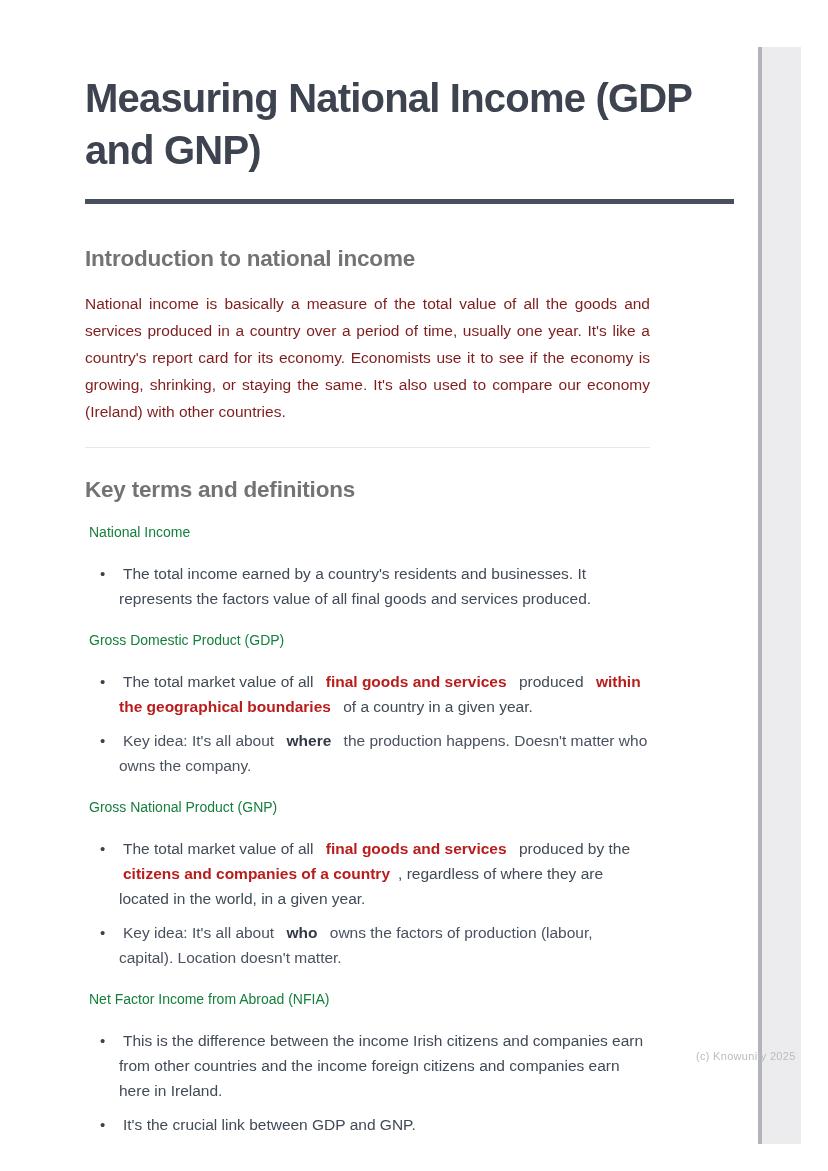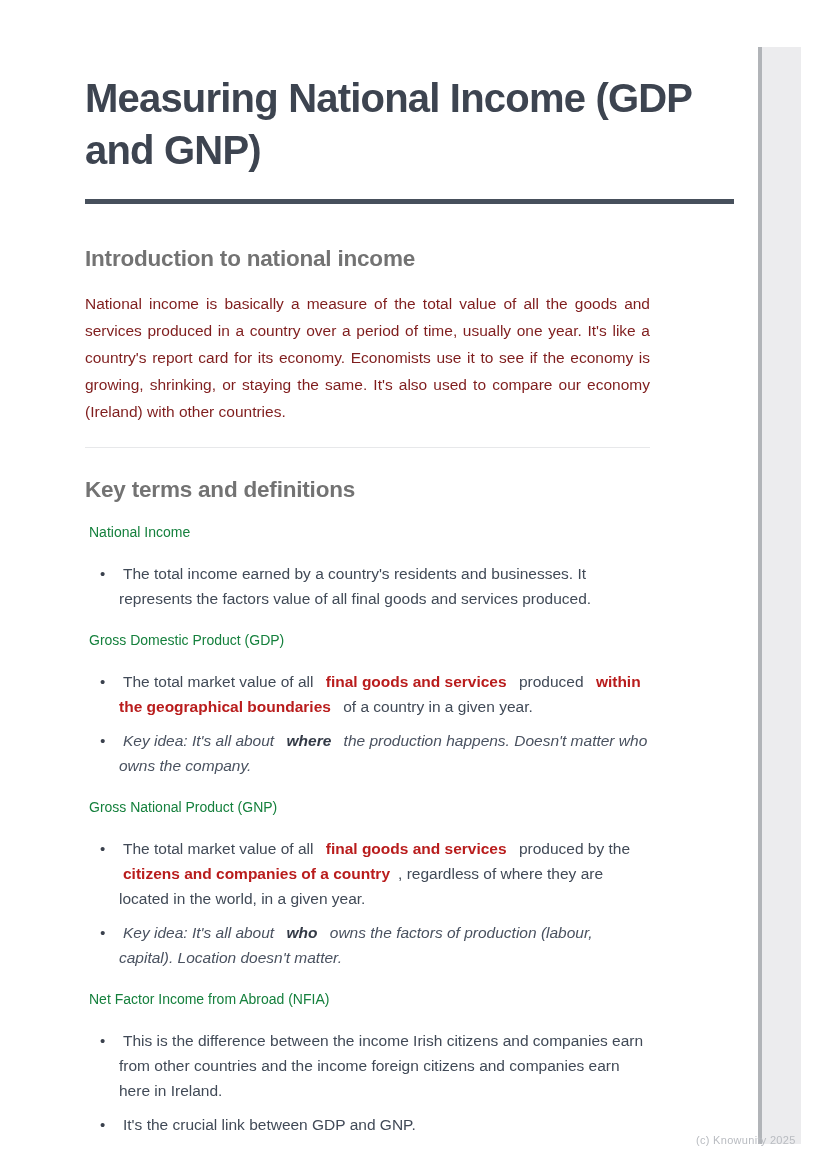--- a/index.html
+++ b/index.html
@@ -76,33 +76,33 @@
   .terms li:last-child { margin-bottom: 0; }
   .terms li::before {
     content: "\2022";
     position: absolute;
     left: 7px;
     top: 0;
     color: #3a414d;
     font-size: 15px;
   }
   .terms li b { font-weight: 700; color: #b91c1c; }
-  .terms li.em { font-style: italic; color: #4a5260; }
+  .terms li.em { color: #4a5260; }
   .terms li.em b { color: #333a46; }
   .page-edge-strip {
     position: absolute;
     left: 746px; top: 35px;
     width: 43px; height: 1097px;
     background: #ececee;
     border-left: 4px solid #b1b4b8;
     z-index: 1;
   }
   .watermark {
     position: absolute;
-    left: 684px; top: 1122px;
+    left: 684px; top: 1038px;
     font-size: 11px;
     letter-spacing: 0.3px;
     color: #b9bcc1;
     z-index: 3;
     white-space: nowrap;
   }
 </style>
 </head>
 <body>
 

